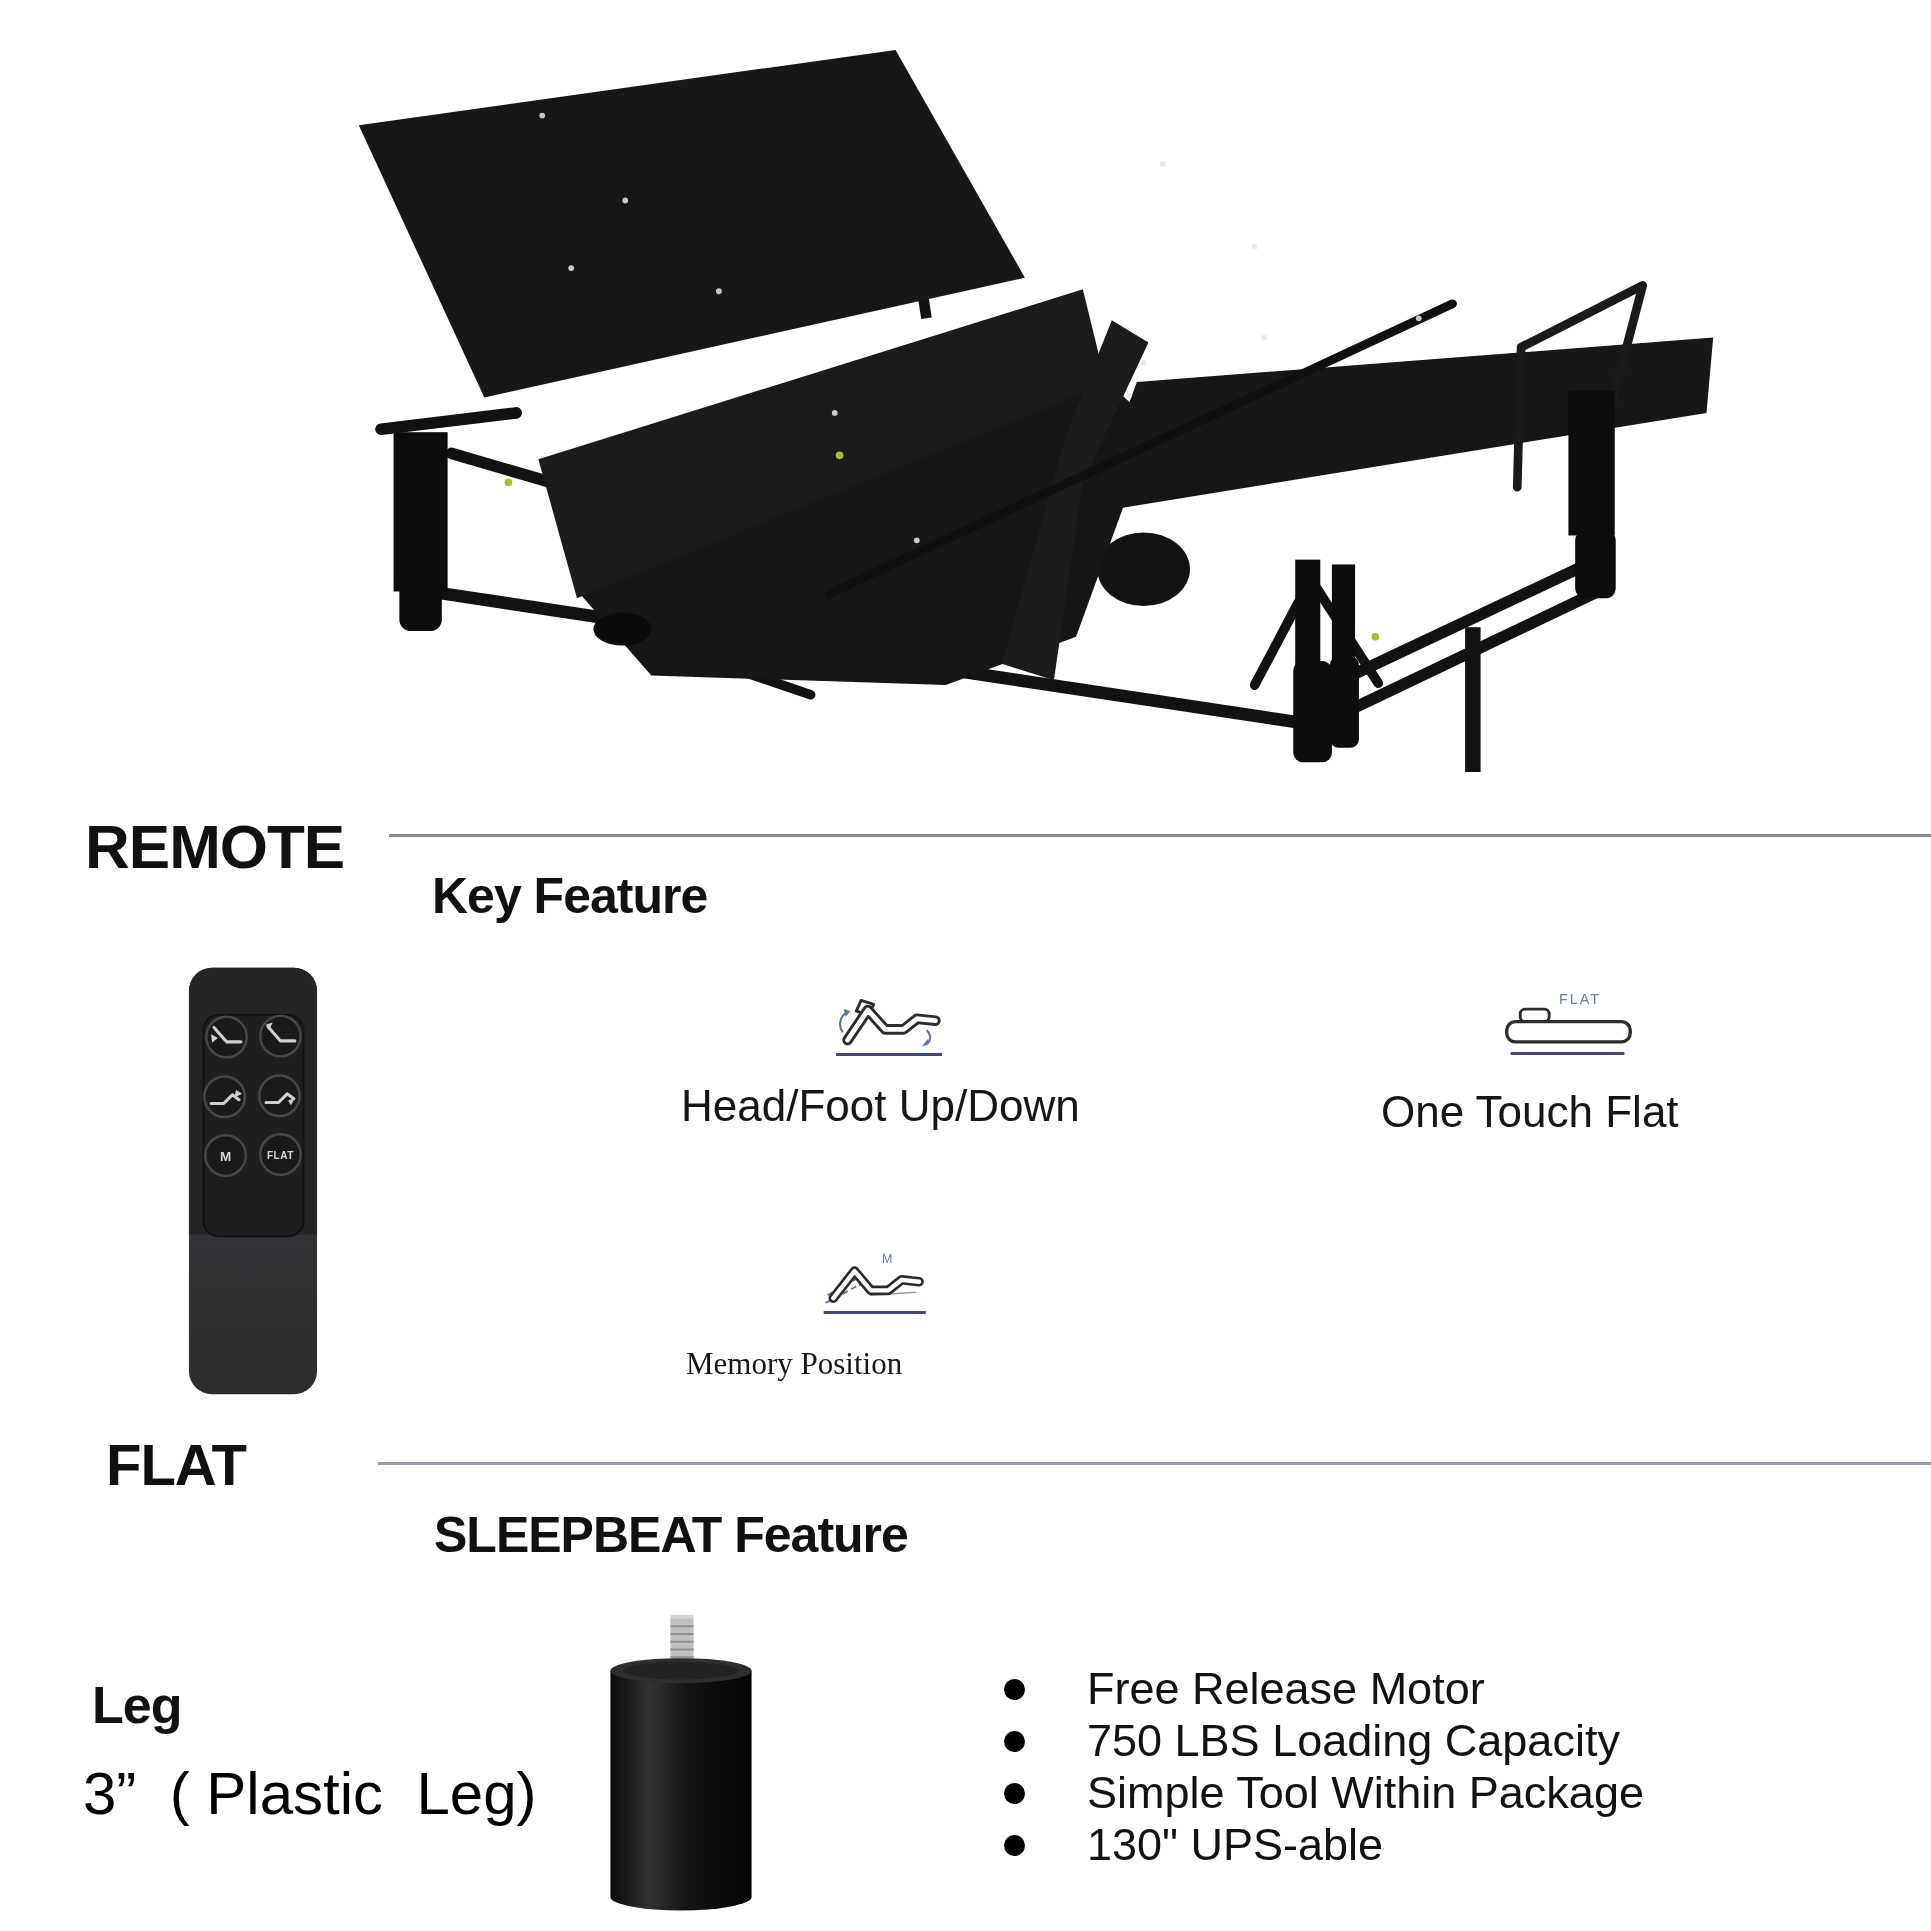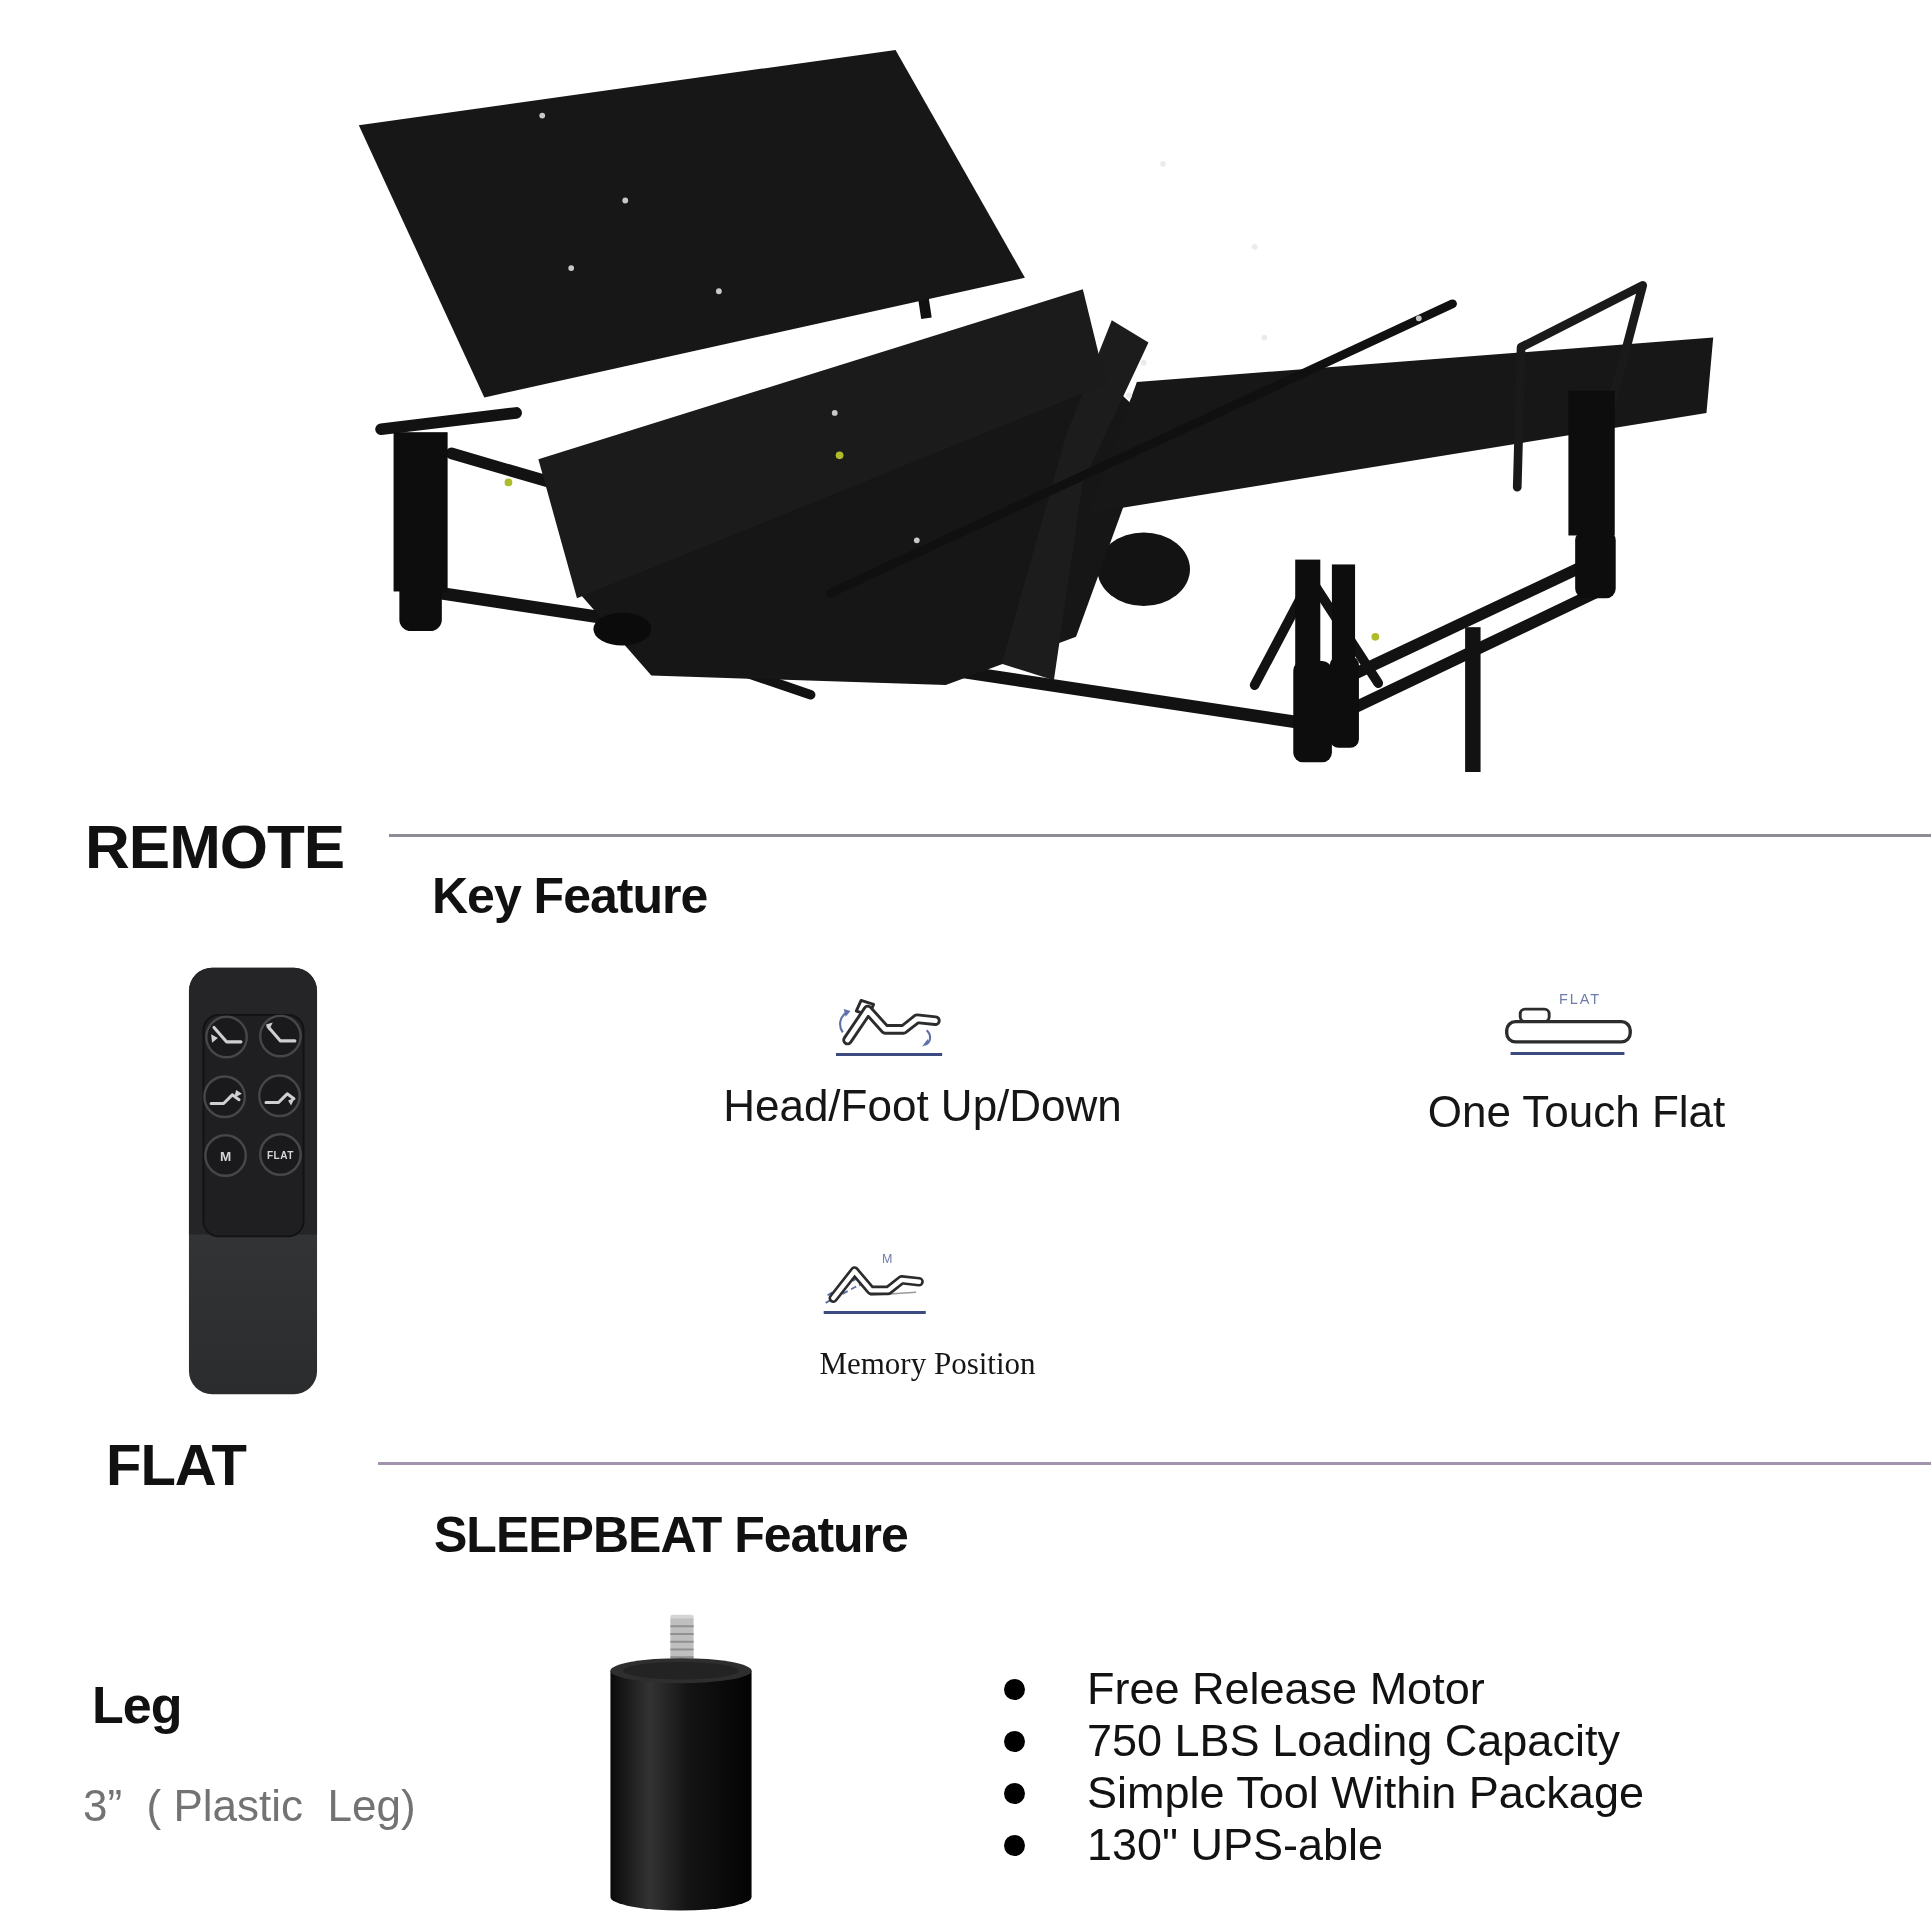--- a/index.html
+++ b/index.html
@@ -10,21 +10,21 @@
     --text:#141414;
   }
   *{margin:0;padding:0;box-sizing:border-box;}
   html,body{width:1931px;height:1931px;background:#ffffff;font-family:"Liberation Sans",sans-serif;color:var(--text);}
   .canvas{position:relative;width:1931px;height:1931px;overflow:hidden;background:#fff;}
   .abs{position:absolute;}
   .h-big{font-weight:700;letter-spacing:-1px;color:#111;}
   .divider{position:absolute;height:2.9px;}
   .divider.gray{background:var(--divider-gray);}
   .divider.purple{background:var(--divider-purple);}
-  .feature-label{position:absolute;text-align:center;color:#161616;}
+  .feature-label{position:absolute;color:#161616;}
   .list{position:absolute;left:1004px;top:1663px;}
   .list-row{display:flex;align-items:center;height:52px;gap:36px;}
   .dot{width:21px;height:21px;border-radius:50%;background:#000;margin-right:26px;flex:0 0 auto;}
   .list-text{font-size:45px;color:#121212;white-space:nowrap;}
   .pre{white-space:pre;}
   svg{display:block;}
 </style>
 </head>
 <body>
 
@@ -165,21 +165,21 @@
     <path d="M18,53 L40,25 L57,45 L75,45 L89,34 L107,36" fill="none" stroke="#ffffff" stroke-width="4.5" stroke-linecap="round" stroke-linejoin="round"></path>
     <line x1="8" y1="68" x2="114" y2="68" stroke="#3b4b82" stroke-width="3"></line>
   </svg>
   <div class="feature-label" style="left:686px;top:1346px;width:483px;font-size:31px;font-family:Liberation Serif, serif;">Memory Position</div>
 
   <div class="abs h-big" style="left:106px;top:1431px;font-size:58px;">FLAT</div>
   <div class="divider purple" style="left:378px;top:1462px;width:1553px;"></div>
   <div class="abs h-big" style="left:434px;top:1506px;font-size:50px;">SLEEPBEAT Feature</div>
 
   <div class="abs h-big" style="left:92px;top:1675px;font-size:52px;">Leg</div>
-  <div class="abs pre" style="left:83px;top:1759px;font-size:44px;color:#737373;margin-top:22px;">3”  ( Plastic  Leg)</div>
+  <div class="abs pre" style="left:83px;top:1759px;font-size:60px;color:#000000;">3”  ( Plastic  Leg)</div>
 
   <svg class="abs" style="left:594px;top:1605px;" width="174" height="319" viewBox="0 0 180 330">
     <defs>
       <linearGradient id="legGrad" x1="0" y1="0" x2="1" y2="0">
         <stop offset="0" stop-color="#0a0a0a"></stop>
         <stop offset="0.28" stop-color="#333333"></stop>
         <stop offset="0.55" stop-color="#141414"></stop>
         <stop offset="1" stop-color="#030303"></stop>
       </linearGradient>
     </defs>

